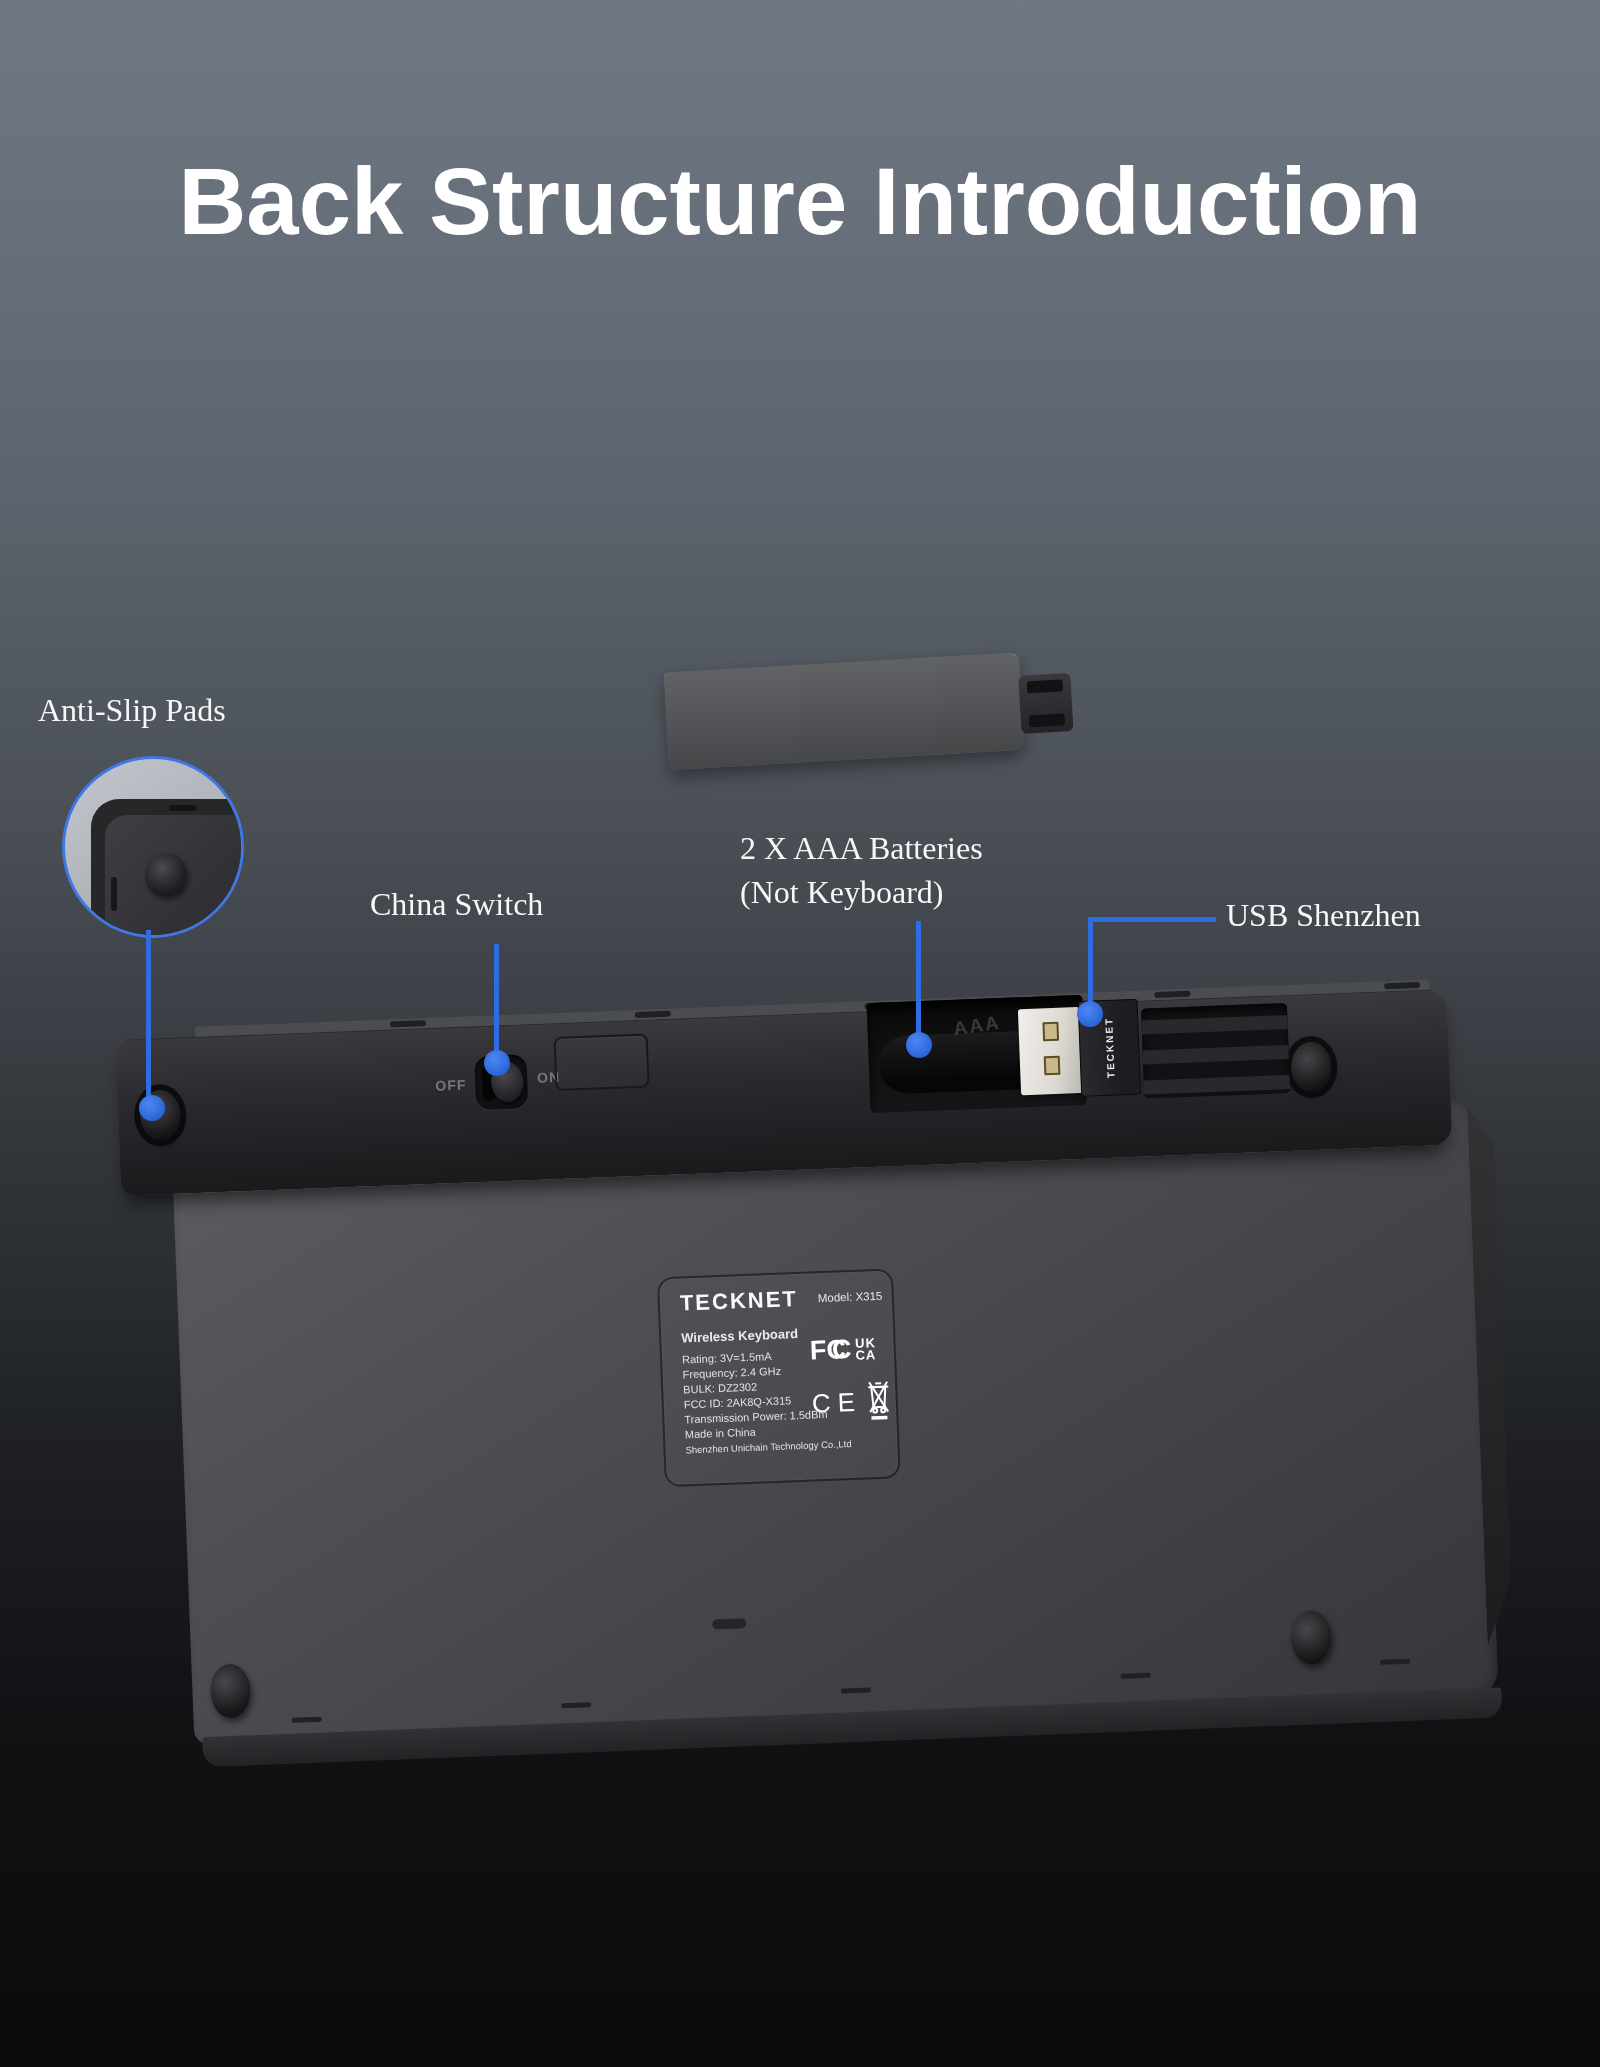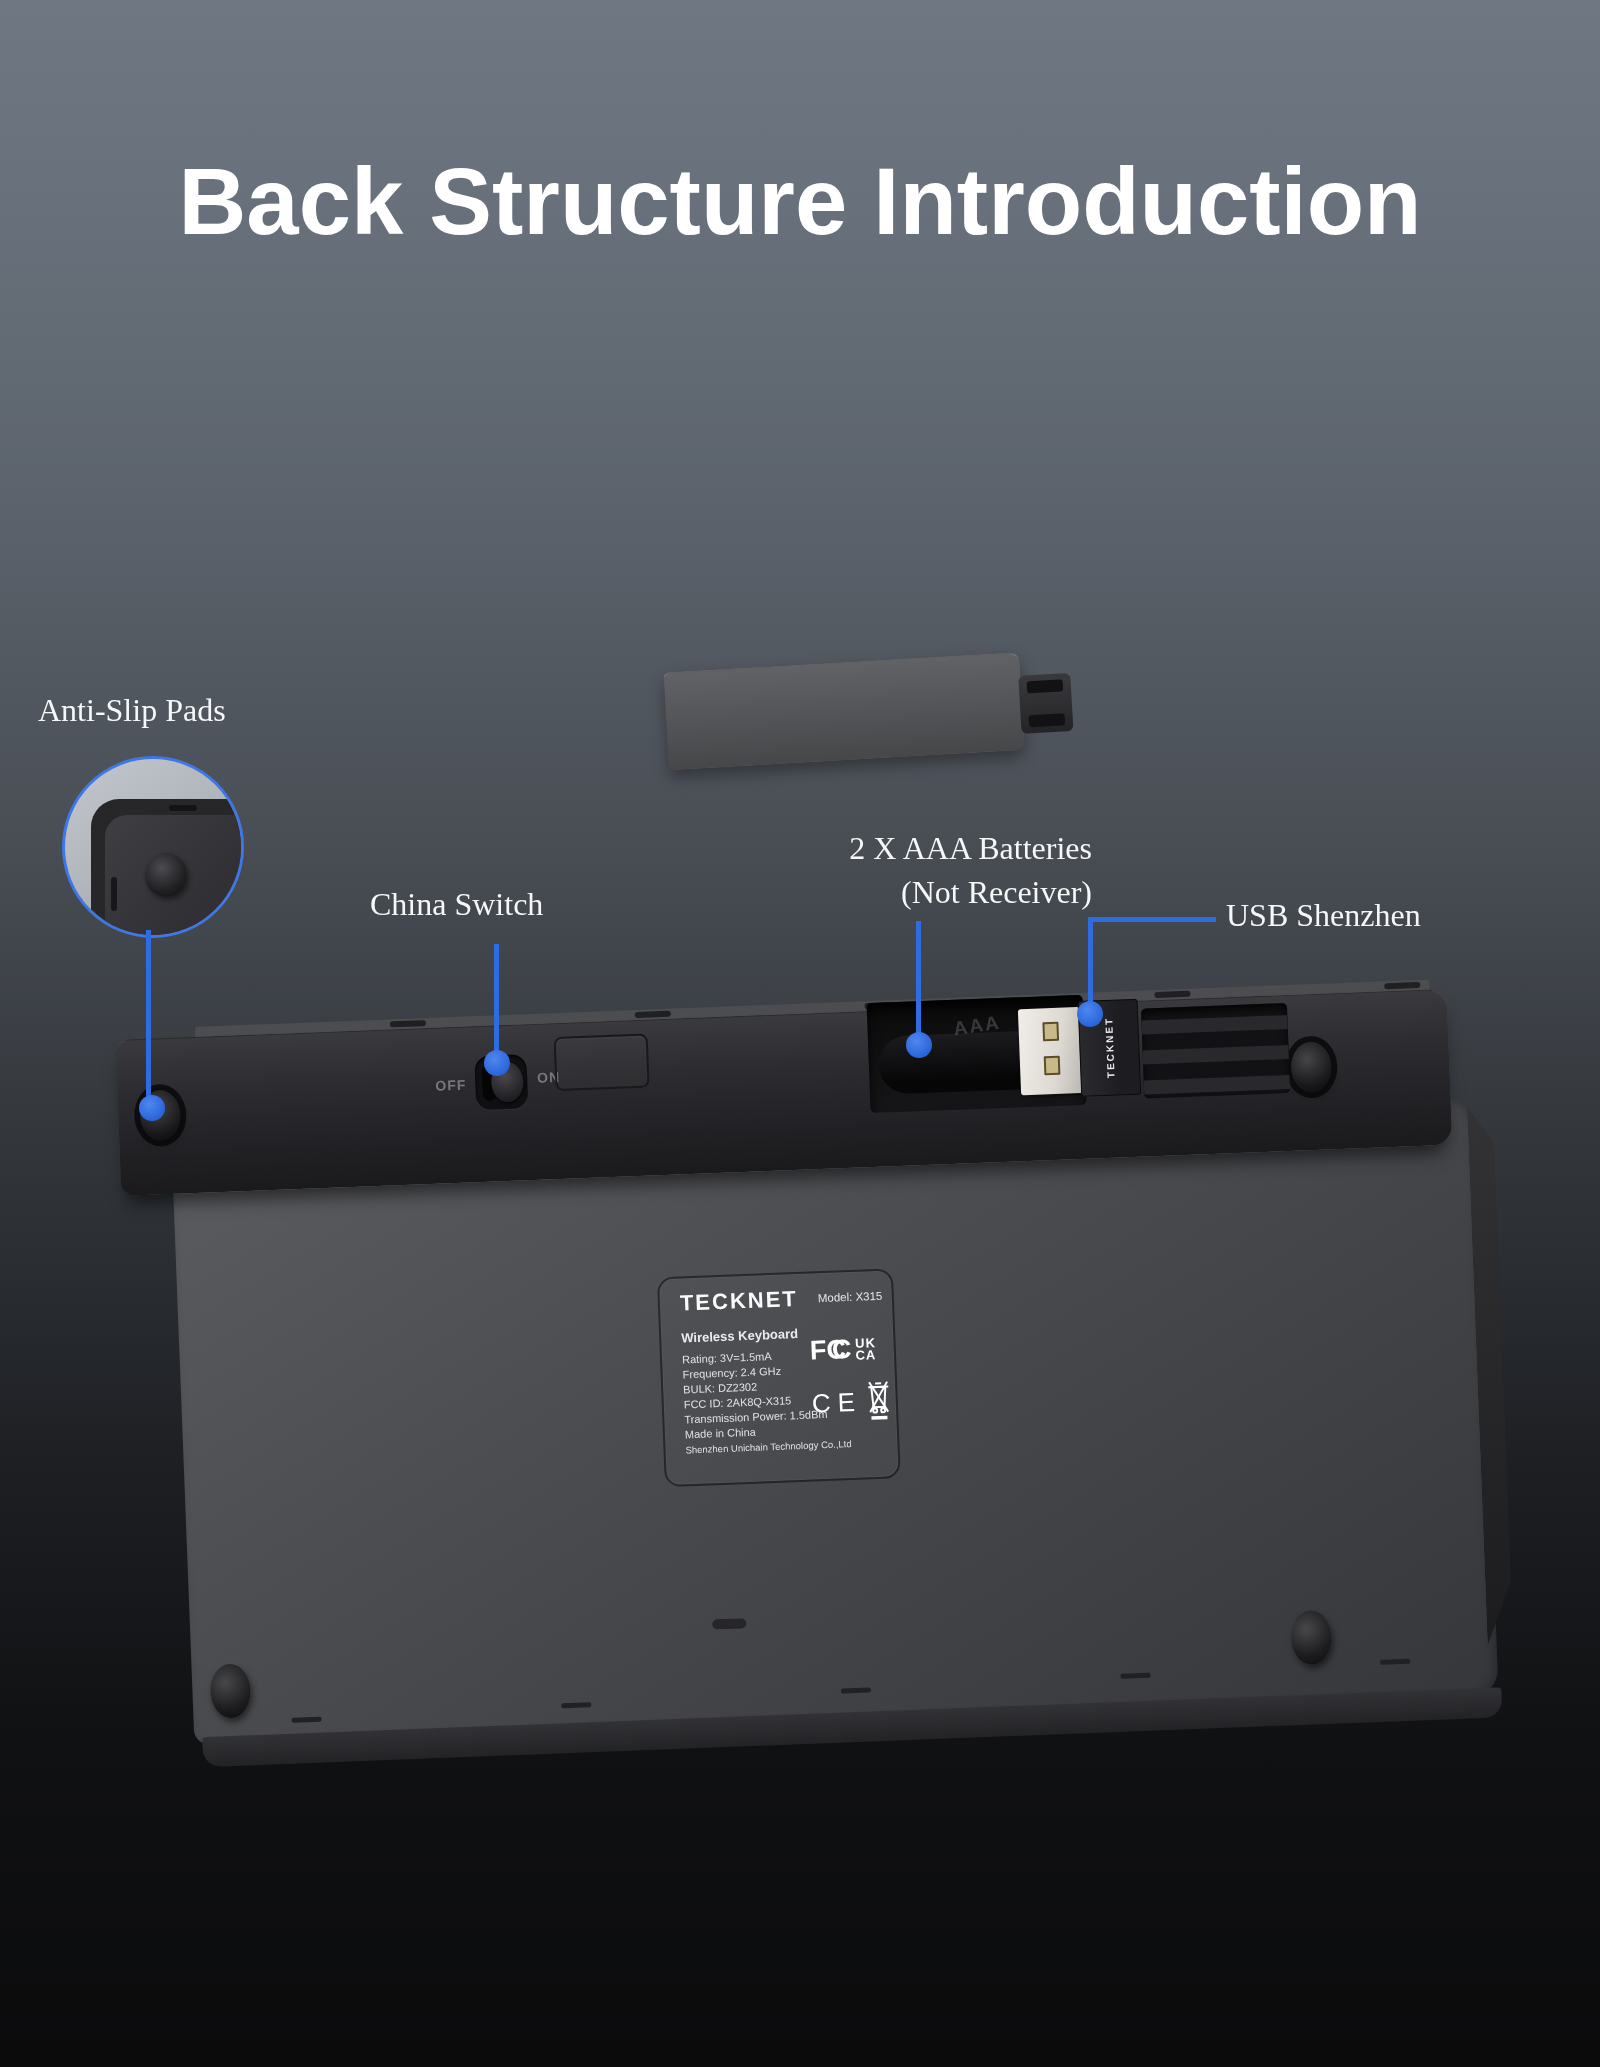--- a/index.html
+++ b/index.html
@@ -19,21 +19,21 @@
   }
   .subtitle{
     left:0; right:0; top:250px; text-align:center;
     font-size:48px; font-weight:400; color:#f3f4f6; letter-spacing:1px;
   }
 
   
   .callout-label{ color:#f6f7f8; font-size:32px; font-weight:400;font-family:Liberation Serif, serif; }
   .lbl-antislip{ left:38px; top:692px; }
   .lbl-power{ left:370px; top:886px; }
-  .lbl-batt{ left:740px; top:826px; width:352px; text-align:right; line-height:44px;}
+  .lbl-batt{ left:740px; top:826px; width:352px; text-align:left; line-height:44px;}
   .lbl-usb{ left:1226px; top:897px; }
 
   
   .blue-line{ background:#2e6ce2; }
   .blue-dot{ width:26px; height:26px; border-radius:50%;
     background:radial-gradient(circle at 40% 35%, #4f87f0, #2763d8 75%); }
 
   
   .inset-circle{
     left:62px; top:756px; width:176px; height:176px; border-radius:50%;
@@ -298,17 +298,17 @@
   <div class="abs blue-dot" style="left:906px; top:1032px;"></div>
 
   <div class="abs blue-line" style="left:1088px; top:917px; width:128px; height:5px;"></div>
   <div class="abs blue-line" style="left:1088px; top:917px; width:5px; height:92px;"></div>
   <div class="abs blue-dot" style="left:1077px; top:1001px;"></div>
 
   <div class="abs callout-label lbl-antislip">Anti-Slip Pads</div>
   <div class="abs callout-label lbl-power">China Switch</div>
   <div class="abs callout-label lbl-batt">
     <div>2 X AAA Batteries</div>
-    <div>(Not Receiver)</div>
+    <div>(Not Keyboard)</div>
   </div>
   <div class="abs callout-label lbl-usb">USB Shenzhen</div>
 
 </div>
 
 </body></html>

